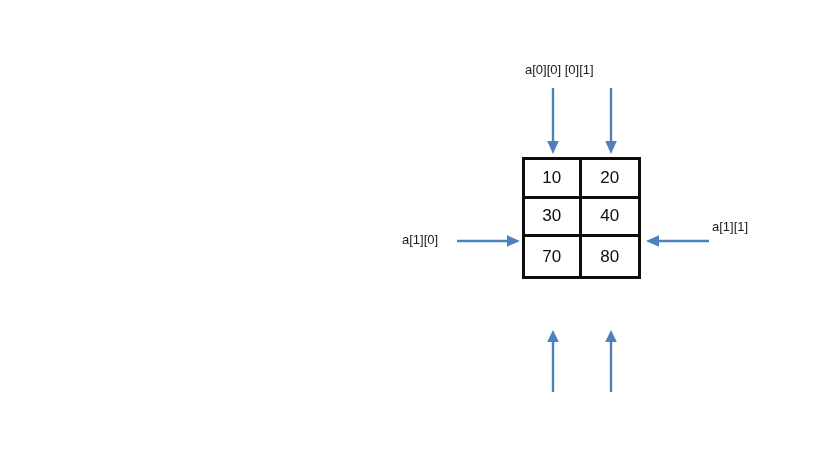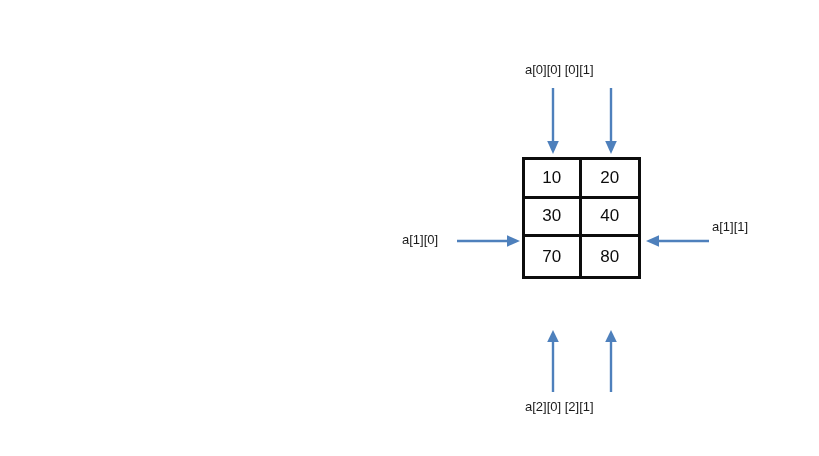--- a/index.html
+++ b/index.html
@@ -84,21 +84,20 @@
   .arrow svg { display: block; overflow: visible; }
 </style>
 </head>
 <body>
 
 <div class="canvas">
 
 
   <div class="label label-top">a[0][0] [0][1]</div>
 
-  <div class="label label-bottom">a[2][0] [2][1]</div>
 
   <div class="label label-left">a[1][0]</div>
 
   <div class="label label-right">a[1][1]</div>
 
   <div class="arrow" style="left:545px; top:88px; width:16px; height:66px;">
     <svg width="16" height="66" viewBox="0 0 16 66">
       <line x1="8" y1="0" x2="8" y2="56" stroke="#4E80BC" stroke-width="2.4"></line>
       <polygon points="8,66 2.2,53 13.8,53" fill="#4E80BC"></polygon>
     </svg>

